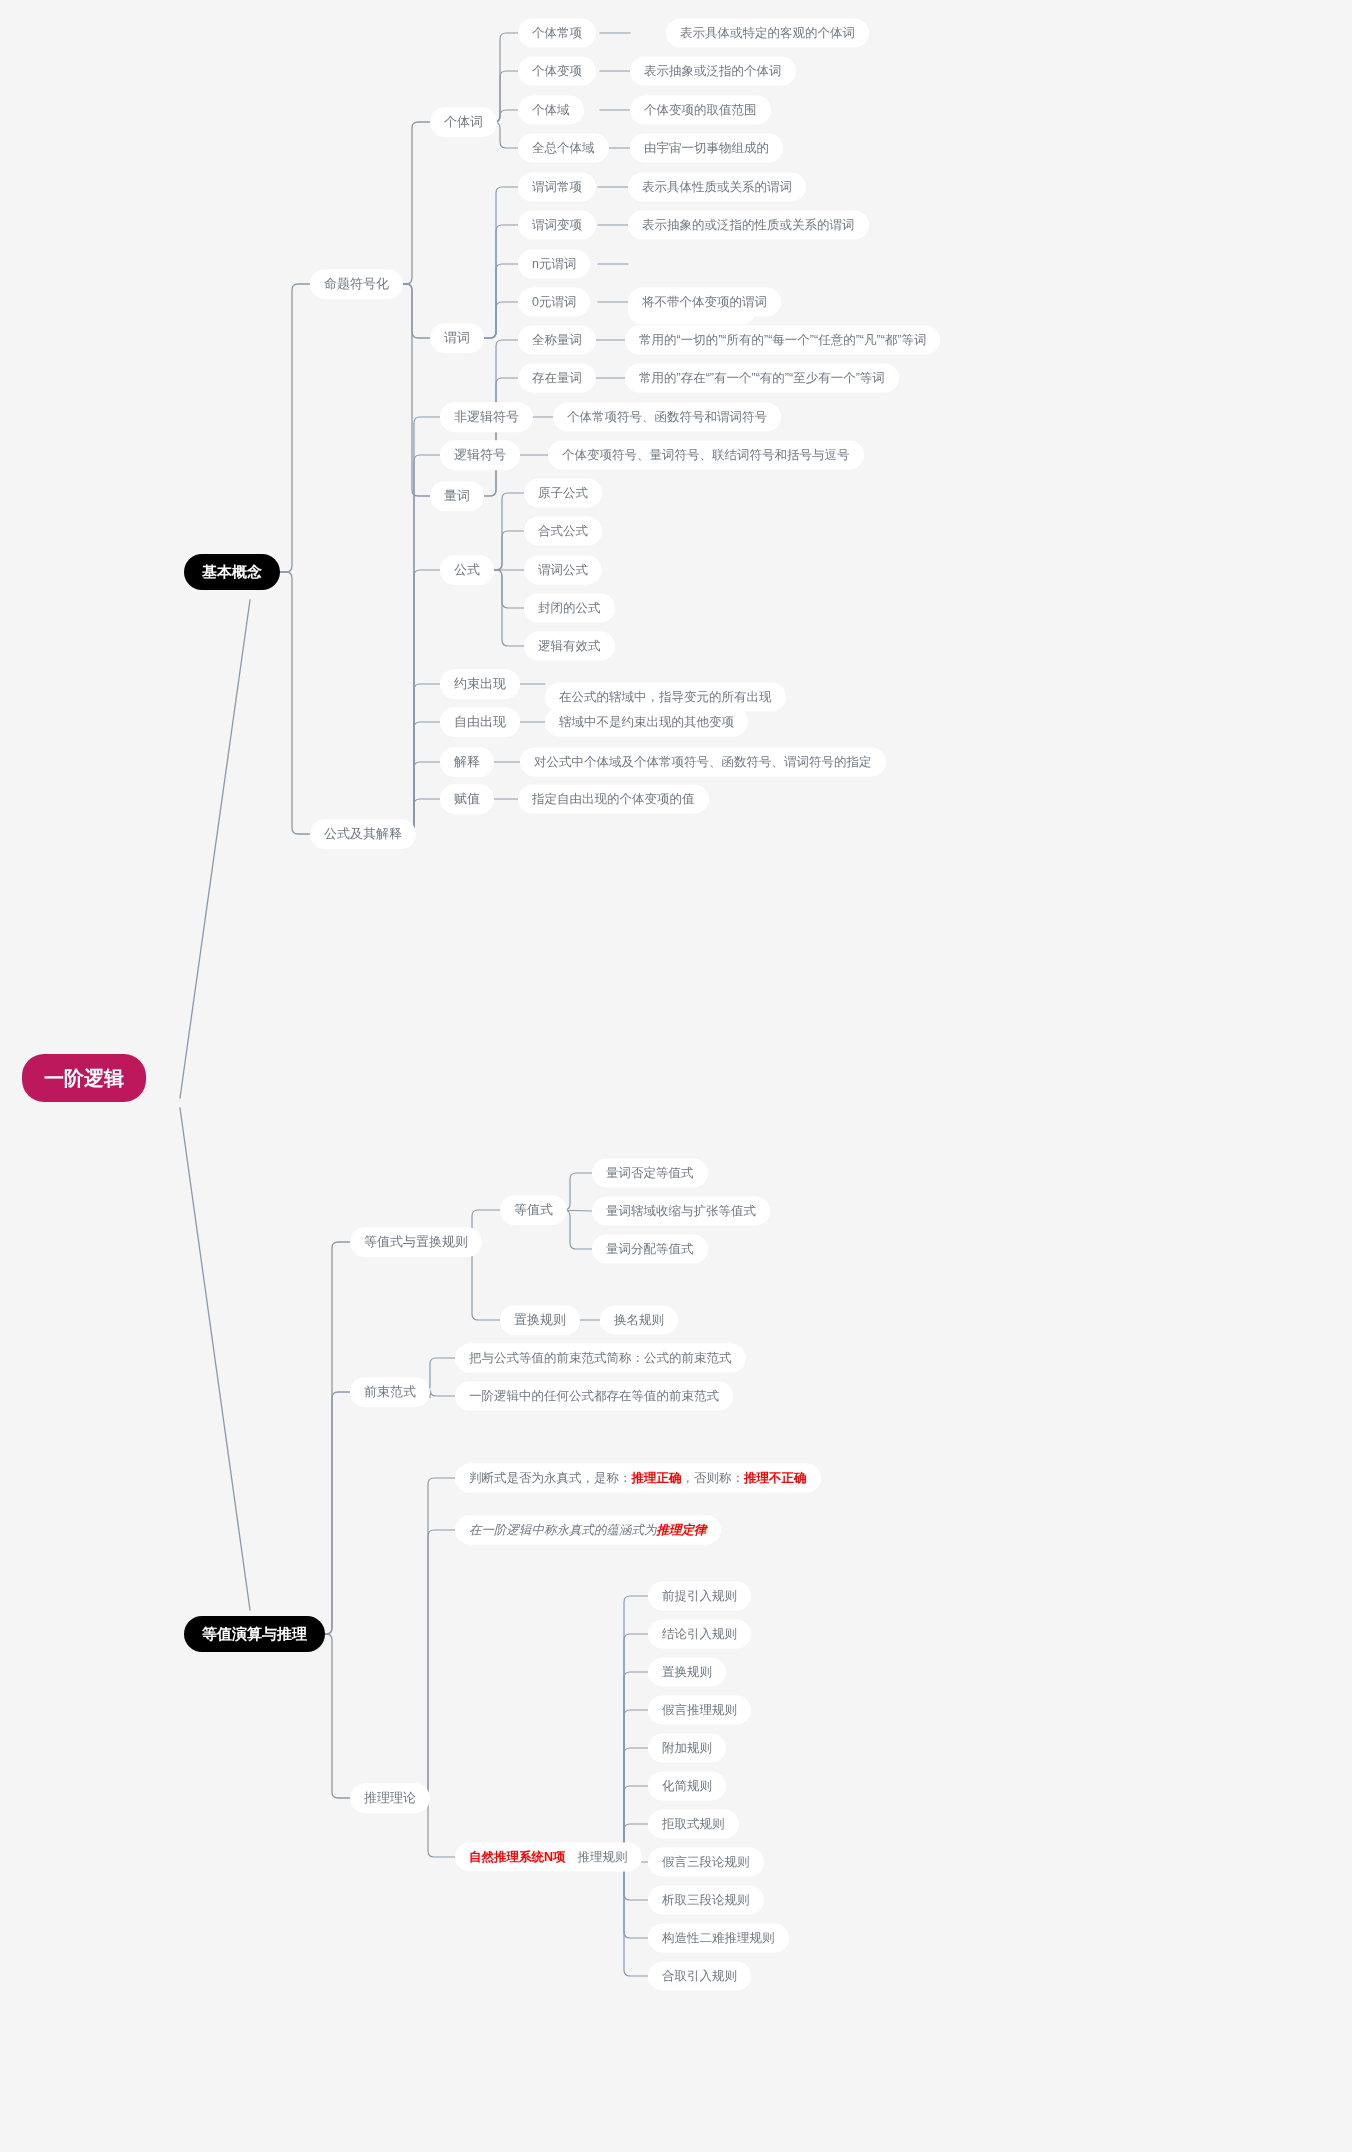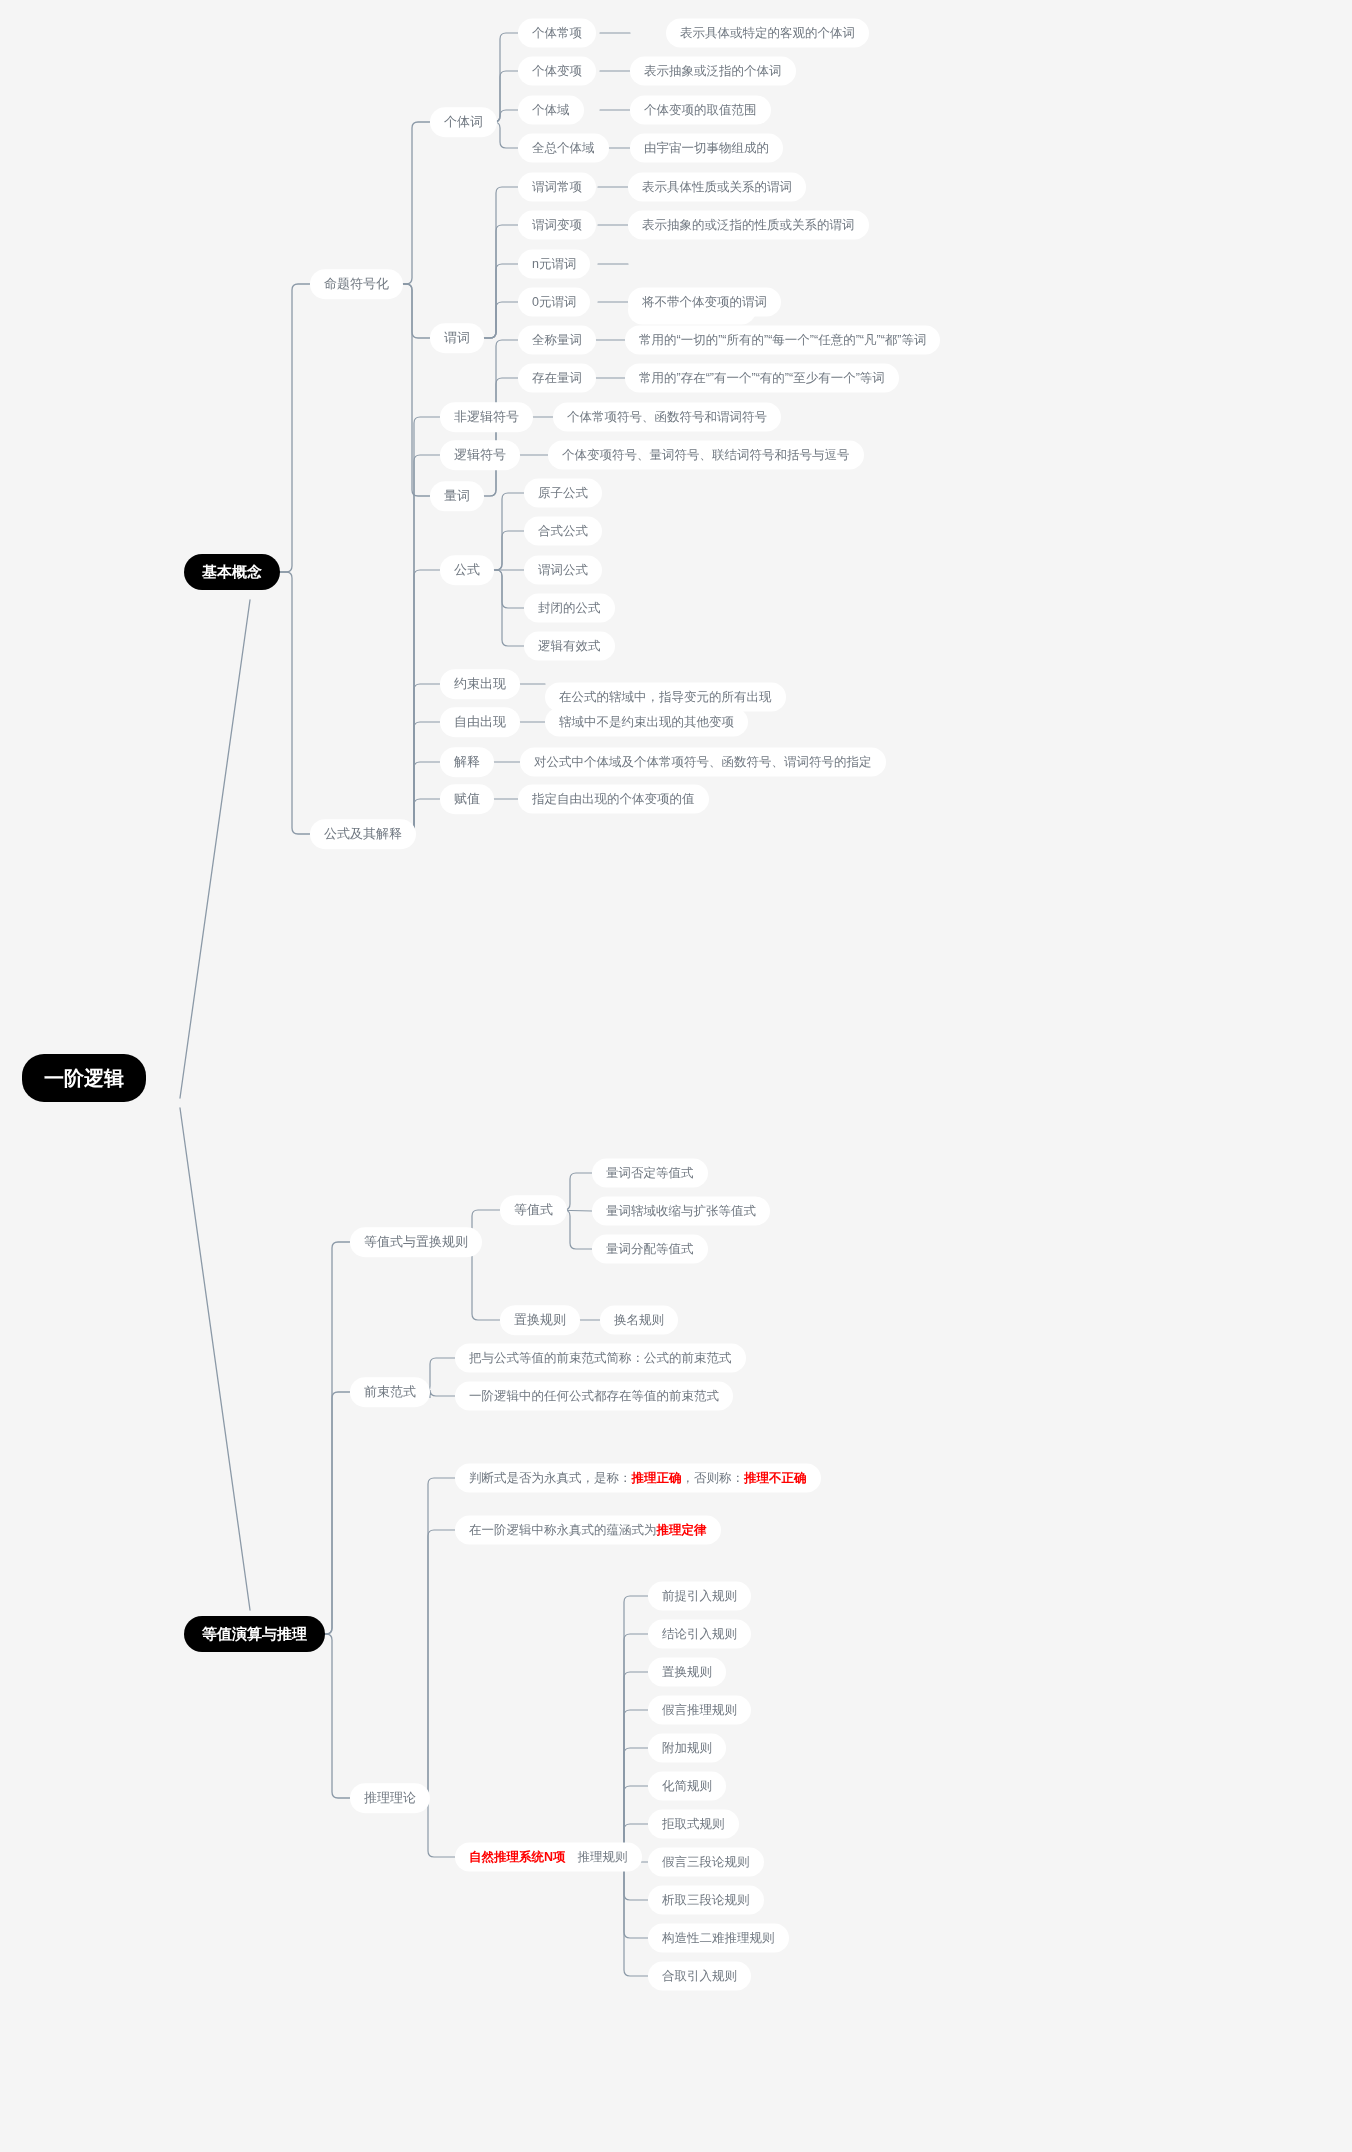--- a/index.html
+++ b/index.html
@@ -31,21 +31,21 @@
     white-space: nowrap;
     border-radius: 16px;
     background: #ffffff;
     color: #6b7280;
     font-size: 13px;
     line-height: 1.2;
     padding: 7px 14px;
     box-shadow: 0 0 0 rgba(0,0,0,0);
   }
   .node.root {
-    background: #000000;
+    background: #be185d;
     color: #ffffff;
     font-weight: bold;
     font-size: 20px;
     border-radius: 22px;
     padding: 12px 22px;
   }
   .node.branch1 {
     background: #000000;
     color: #ffffff;
     font-weight: bold;
@@ -203,21 +203,21 @@
       <div class="node leaf" style="top: 1249px; left: 592px; transform: translateY(-50%);">量词分配等值式</div>
       <div class="node leaf" style="top: 1320px; left: 600px; transform: translateY(-50%);">换名规则</div>
       <div class="node leaf" style="top: 1358px; left: 455px; transform: translateY(-50%);">把与公式等值的前束范式简称：公式的前束范式</div>
       <div class="node leaf" style="top: 1396px; left: 455px; transform: translateY(-50%);">一阶逻辑中的任何公式都存在等值的前束范式</div>
       <div class="node leaf" style="top: 1478px; left: 455px; transform: translateY(-50%);">
         <span>判断式是否为永真式，是称：</span>
         <span class="hl-red">推理正确</span>
         <span>，否则称：</span>
         <span class="hl-red">推理不正确</span>
       </div>
-      <div class="node leaf" style="top: 1530px; left: 455px; transform: translateY(-50%);">
+      <div class="node leaf" style="top: 1530px; left: 455px; transform: translateY(-50%); font-style: italic;">
         <span>在一阶逻辑中称永真式的蕴涵式为</span>
         <span class="hl-red">推理定律</span>
       </div>
       <div class="node leaf" style="top: 1857px; left: 455px; transform: translateY(-50%); gap: 12px;">
         <span class="hl-red">自然推理系统N项</span>
         <span>推理规则</span>
       </div>
       <div class="node leaf" style="top: 1596px; left: 648px; transform: translateY(-50%);">前提引入规则</div>
       <div class="node leaf" style="top: 1634px; left: 648px; transform: translateY(-50%);">结论引入规则</div>
       <div class="node leaf" style="top: 1672px; left: 648px; transform: translateY(-50%);">置换规则</div>

